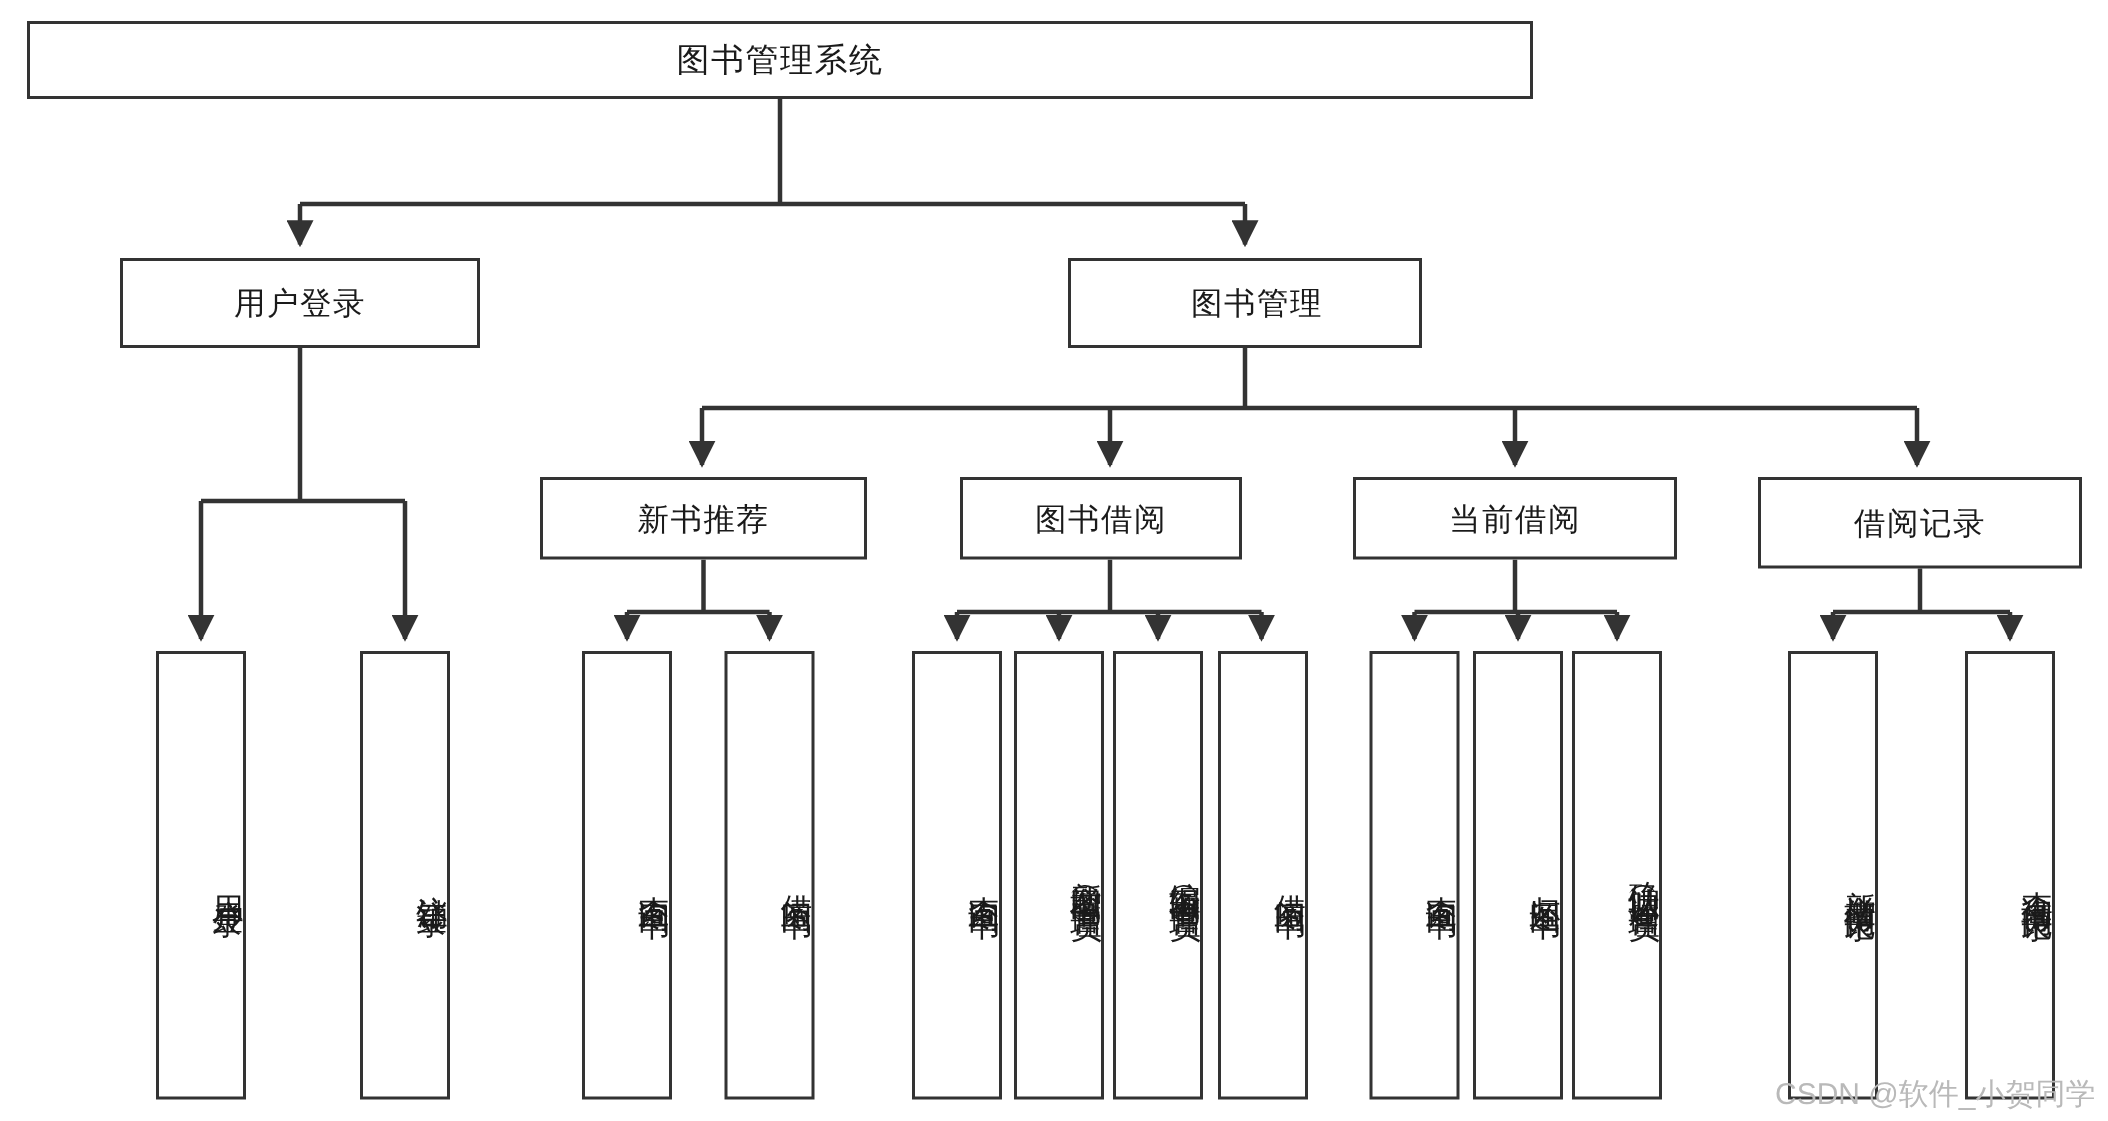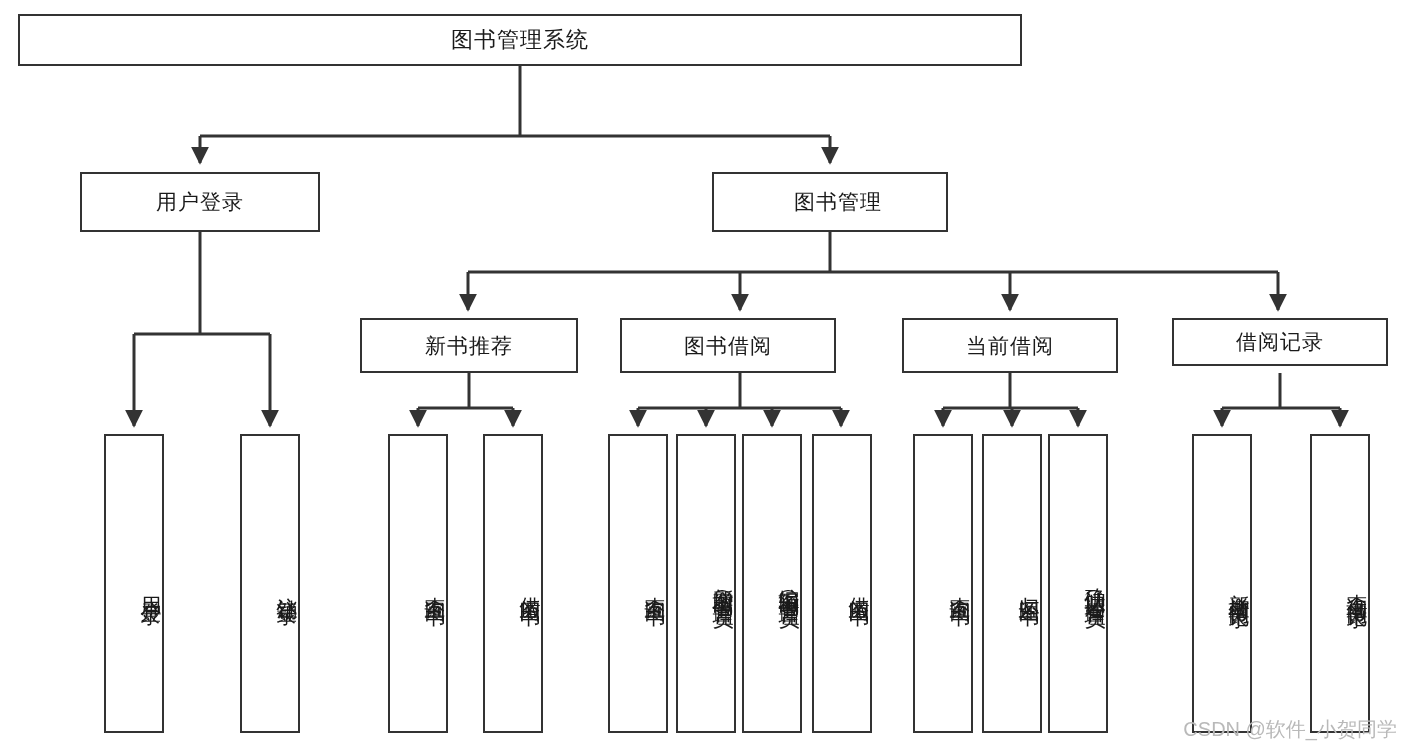--- a/index.html
+++ b/index.html
@@ -120,23 +120,23 @@
       <path d="M 1340 408 L 1340 426" marker-end="url(#arrow)"></path>
     </g>
   </svg>
 
   <div class="node horiz root" id="node-root" style="left: 18px; top: 14px; width: 1004px; height: 52px;">图书管理系统</div>
 
   <div class="node horiz" id="node-l2-0" style="left: 80px; top: 172px; width: 240px; height: 60px;">用户登录</div>
   <div class="node horiz" id="node-l2-1" style="left: 712px; top: 172px; width: 236px; height: 60px; padding-left: 16px;">图书管理</div>
 
   <div class="node horiz" id="node-l3-0" style="left: 360px; top: 318px; width: 218px; height: 55px;">新书推荐</div>
-  <div class="node horiz" id="node-l3-1" style="left: 620px; top: 318px; width: 216px; height: 55px;">图书借阅</div>
+  <div class="node horiz" id="node-l3-1" style="left: 640px; top: 318px; width: 188px; height: 55px;">图书借阅</div>
   <div class="node horiz" id="node-l3-2" style="left: 902px; top: 318px; width: 216px; height: 55px;">当前借阅</div>
-  <div class="node horiz" id="node-l3-3" style="left: 1172px; top: 318px; width: 216px; height: 48px;">借阅记录</div>
+  <div class="node horiz" id="node-l3-3" style="left: 1172px; top: 318px; width: 216px; height: 61px;">借阅记录</div>
 
   <div class="node vert" style="left: 104px; top: 434px; width: 60px; height: 299px;">用户登录</div>
   <div class="node vert" style="left: 240px; top: 434px; width: 60px; height: 299px;">注销登录</div>
   <div class="node vert" style="left: 388px; top: 434px; width: 60px; height: 299px;">查询图书</div>
   <div class="node vert" style="left: 483px; top: 434px; width: 60px; height: 299px;">借阅图书</div>
   <div class="node vert" style="left: 608px; top: 434px; width: 60px; height: 299px;">查询图书</div>
   <div class="node vert tall-text" style="left: 676px; top: 434px; width: 60px; height: 299px;">新增图书（管理员）</div>
   <div class="node vert tall-text" style="left: 742px; top: 434px; width: 60px; height: 299px;">编辑图书（管理员）</div>
   <div class="node vert" style="left: 812px; top: 434px; width: 60px; height: 299px;">借阅图书</div>
   <div class="node vert" style="left: 913px; top: 434px; width: 60px; height: 299px;">查询图书</div>

